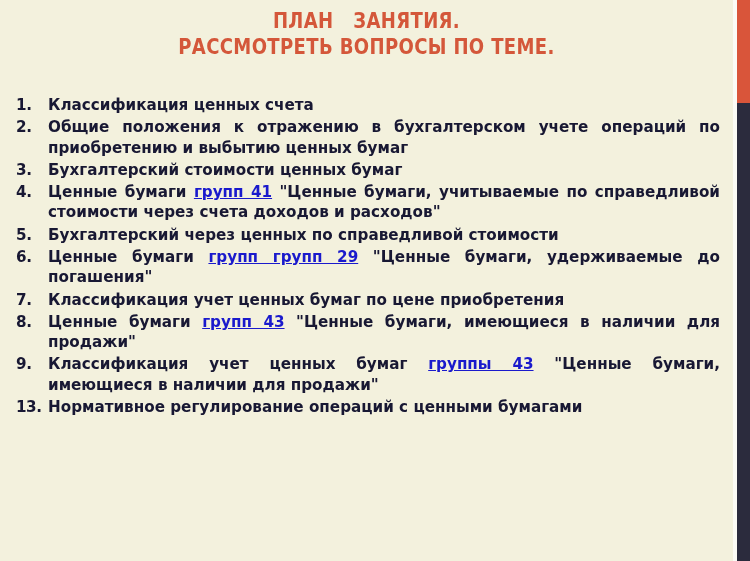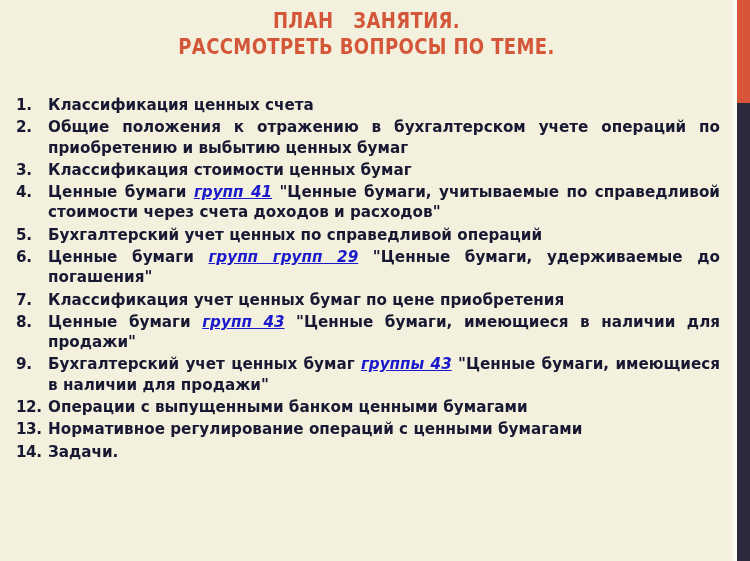--- a/index.html
+++ b/index.html
@@ -112,21 +112,20 @@
   .item.justify .body {
     text-align: justify;
     text-align-last: left;
     -moz-text-align-last: left;
   }
 
   .lnk {
     color: #1A1ACC;
     text-decoration: underline;
     text-underline-offset: 1px;
-    font-style: italic;
   }
 
   
   .item + .item { margin-top: 2px; }
 </style>
 </head>
 <body>
 
 <div id="slide">
 
@@ -139,57 +138,49 @@
       <div class="item">
         <span class="num">1.</span>
         <span class="body"><span>Классификация ценных счета</span></span>
       </div>
       <div class="item justify">
         <span class="num">2.</span>
         <span class="body"><span>Общие положения к отражению в бухгалтерском учете операций по приобретению и выбытию ценных бумаг</span></span>
       </div>
       <div class="item">
         <span class="num">3.</span>
-        <span class="body"><span>Классификация стоимости ценных бумаг</span></span>
+        <span class="body"><span>Бухгалтерский стоимости ценных бумаг</span></span>
       </div>
       <div class="item justify">
         <span class="num">4.</span>
         <span class="body"><span>Ценные бумаги </span><span class="lnk">групп 41</span><span> "Ценные бумаги, учитываемые по справедливой стоимости через счета доходов и расходов"</span></span>
       </div>
       <div class="item">
         <span class="num">5.</span>
-        <span class="body"><span>Бухгалтерский учет ценных по справедливой операций</span></span>
+        <span class="body"><span>Бухгалтерский через ценных по справедливой стоимости</span></span>
       </div>
       <div class="item justify">
         <span class="num">6.</span>
         <span class="body"><span>Ценные бумаги </span><span class="lnk">групп групп 29</span><span> "Ценные бумаги, удерживаемые до погашения"</span></span>
       </div>
       <div class="item">
         <span class="num">7.</span>
         <span class="body"><span>Классификация учет ценных бумаг по цене приобретения</span></span>
       </div>
       <div class="item justify">
         <span class="num">8.</span>
         <span class="body"><span>Ценные бумаги </span><span class="lnk">групп 43</span><span> "Ценные бумаги, имеющиеся в наличии для продажи"</span></span>
       </div>
       <div class="item justify">
         <span class="num">9.</span>
-        <span class="body"><span>Бухгалтерский учет ценных бумаг </span><span class="lnk">группы 43</span><span> "Ценные бумаги, имеющиеся в наличии для продажи"</span></span>
-      </div>
-      <div class="item wide">
-        <span class="num">12.</span>
-        <span class="body"><span>Операции с выпущенными банком ценными бумагами</span></span>
+        <span class="body"><span>Классификация учет ценных бумаг </span><span class="lnk">группы 43</span><span> "Ценные бумаги, имеющиеся в наличии для продажи"</span></span>
       </div>
       <div class="item wide">
         <span class="num">13.</span>
         <span class="body"><span>Нормативное регулирование операций с ценными бумагами</span></span>
-      </div>
-      <div class="item wide">
-        <span class="num">14.</span>
-        <span class="body"><span>Задачи.</span></span>
       </div>
     </div>
 
   <div id="rail-gap"></div>
   <div id="right-rail">
     <div class="rail-top"></div>
   </div>
 
 </div>
 

